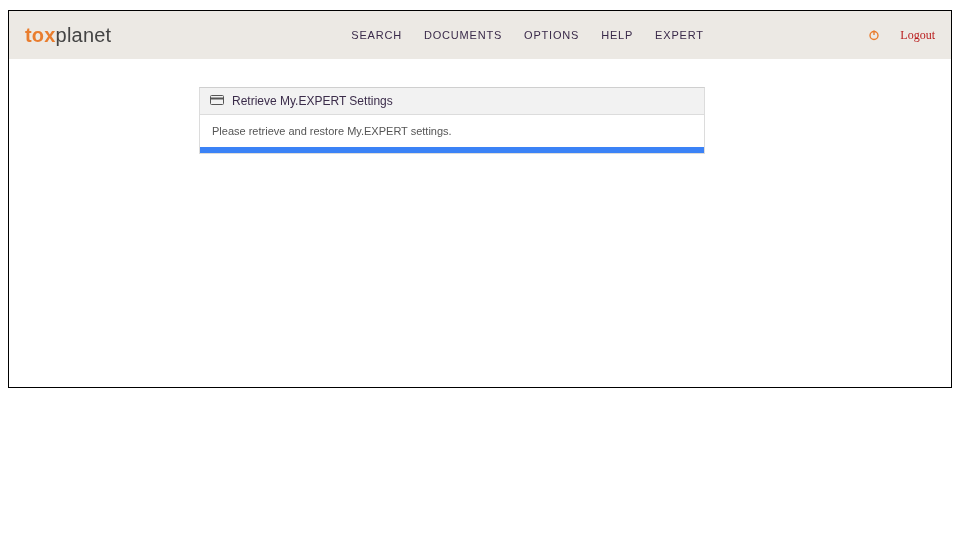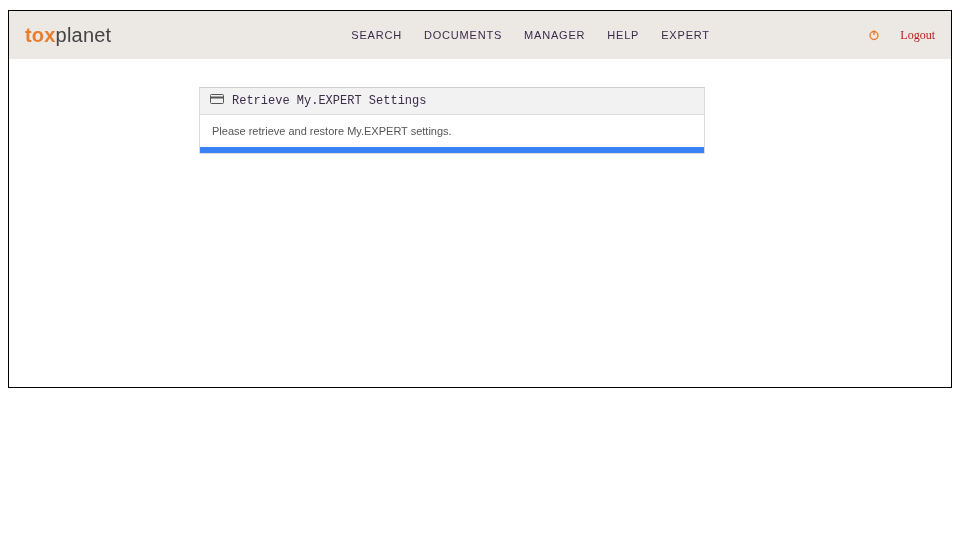--- a/index.html
+++ b/index.html
@@ -38,21 +38,20 @@
   }
   .panel-header {
     background: #f2f2f2;
     border-bottom: 1px solid #dcdcdc;
     padding: 6px 10px;
     display: flex;
     align-items: center;
     gap: 8px;
     color: #3b2c4a;
     font-size: 12px;
-    font-family: Liberation Mono, monospace;
   }
   .panel-body { padding: 10px 12px; color: #555; font-size: 11px; border-bottom: 6px solid #3b82f6; }
   .panel-form { padding: 10px 12px; display: flex; align-items: center; gap: 6px; font-size: 11px; color: #444; }
   .panel-form input {
     height: 18px;
     width: 150px;
     border: 1px solid #bbb;
     font-size: 11px;
     padding: 0 4px;
   }
@@ -79,21 +78,21 @@
 
 <div class="slide">
   <div class="frame">
     <div class="topbar">
       <div class="brand">
         <span class="brand-tox">tox</span><span class="brand-planet">planet</span>
       </div>
       <div class="nav">
         <span class="nav-item">SEARCH</span>
         <span class="nav-item">DOCUMENTS</span>
-        <span class="nav-item">MANAGER</span>
+        <span class="nav-item">OPTIONS</span>
         <span class="nav-item">HELP</span>
         <span class="nav-item">EXPERT</span>
       </div>
       <div class="spacer"></div>
       <div class="logout">
         <span>
           <svg width="12" height="12" viewBox="0 0 12 12">
               <circle cx="6" cy="6.5" r="4" stroke="#e97d2e" stroke-width="1.4" fill="none"></circle>
               <line x1="6" y1="1.5" x2="6" y2="6" stroke="#e97d2e" stroke-width="1.4"></line>
             </svg>

